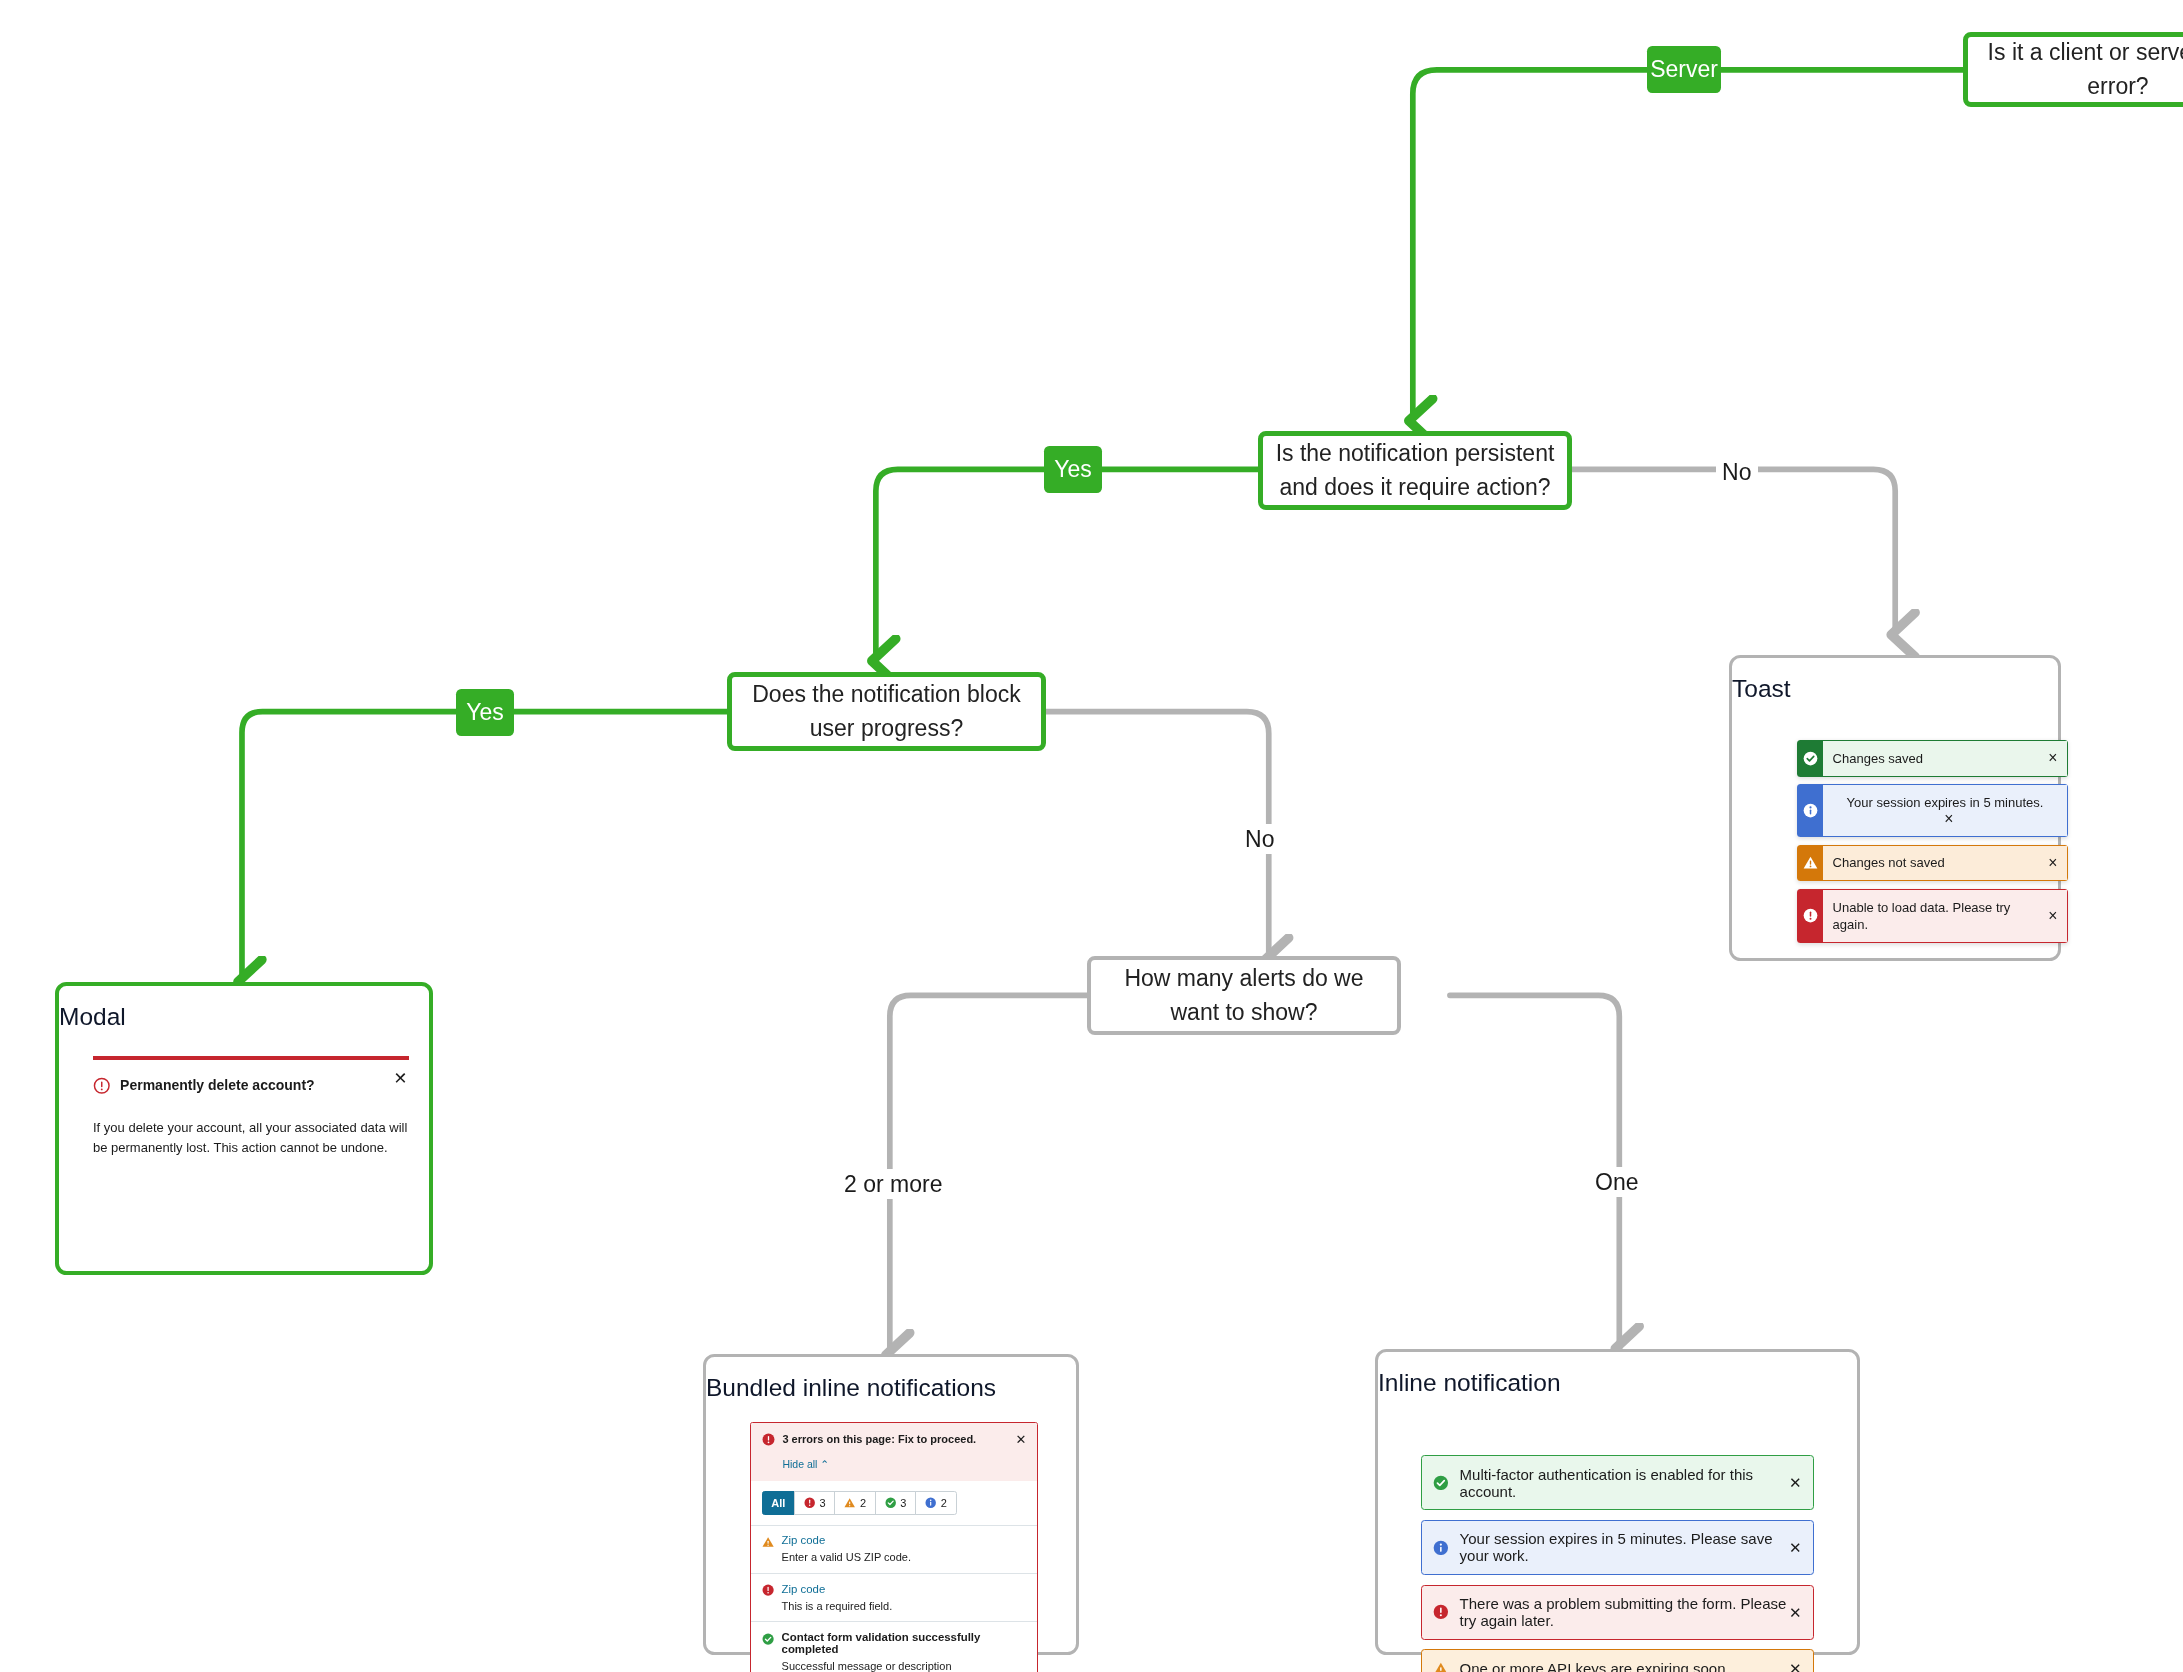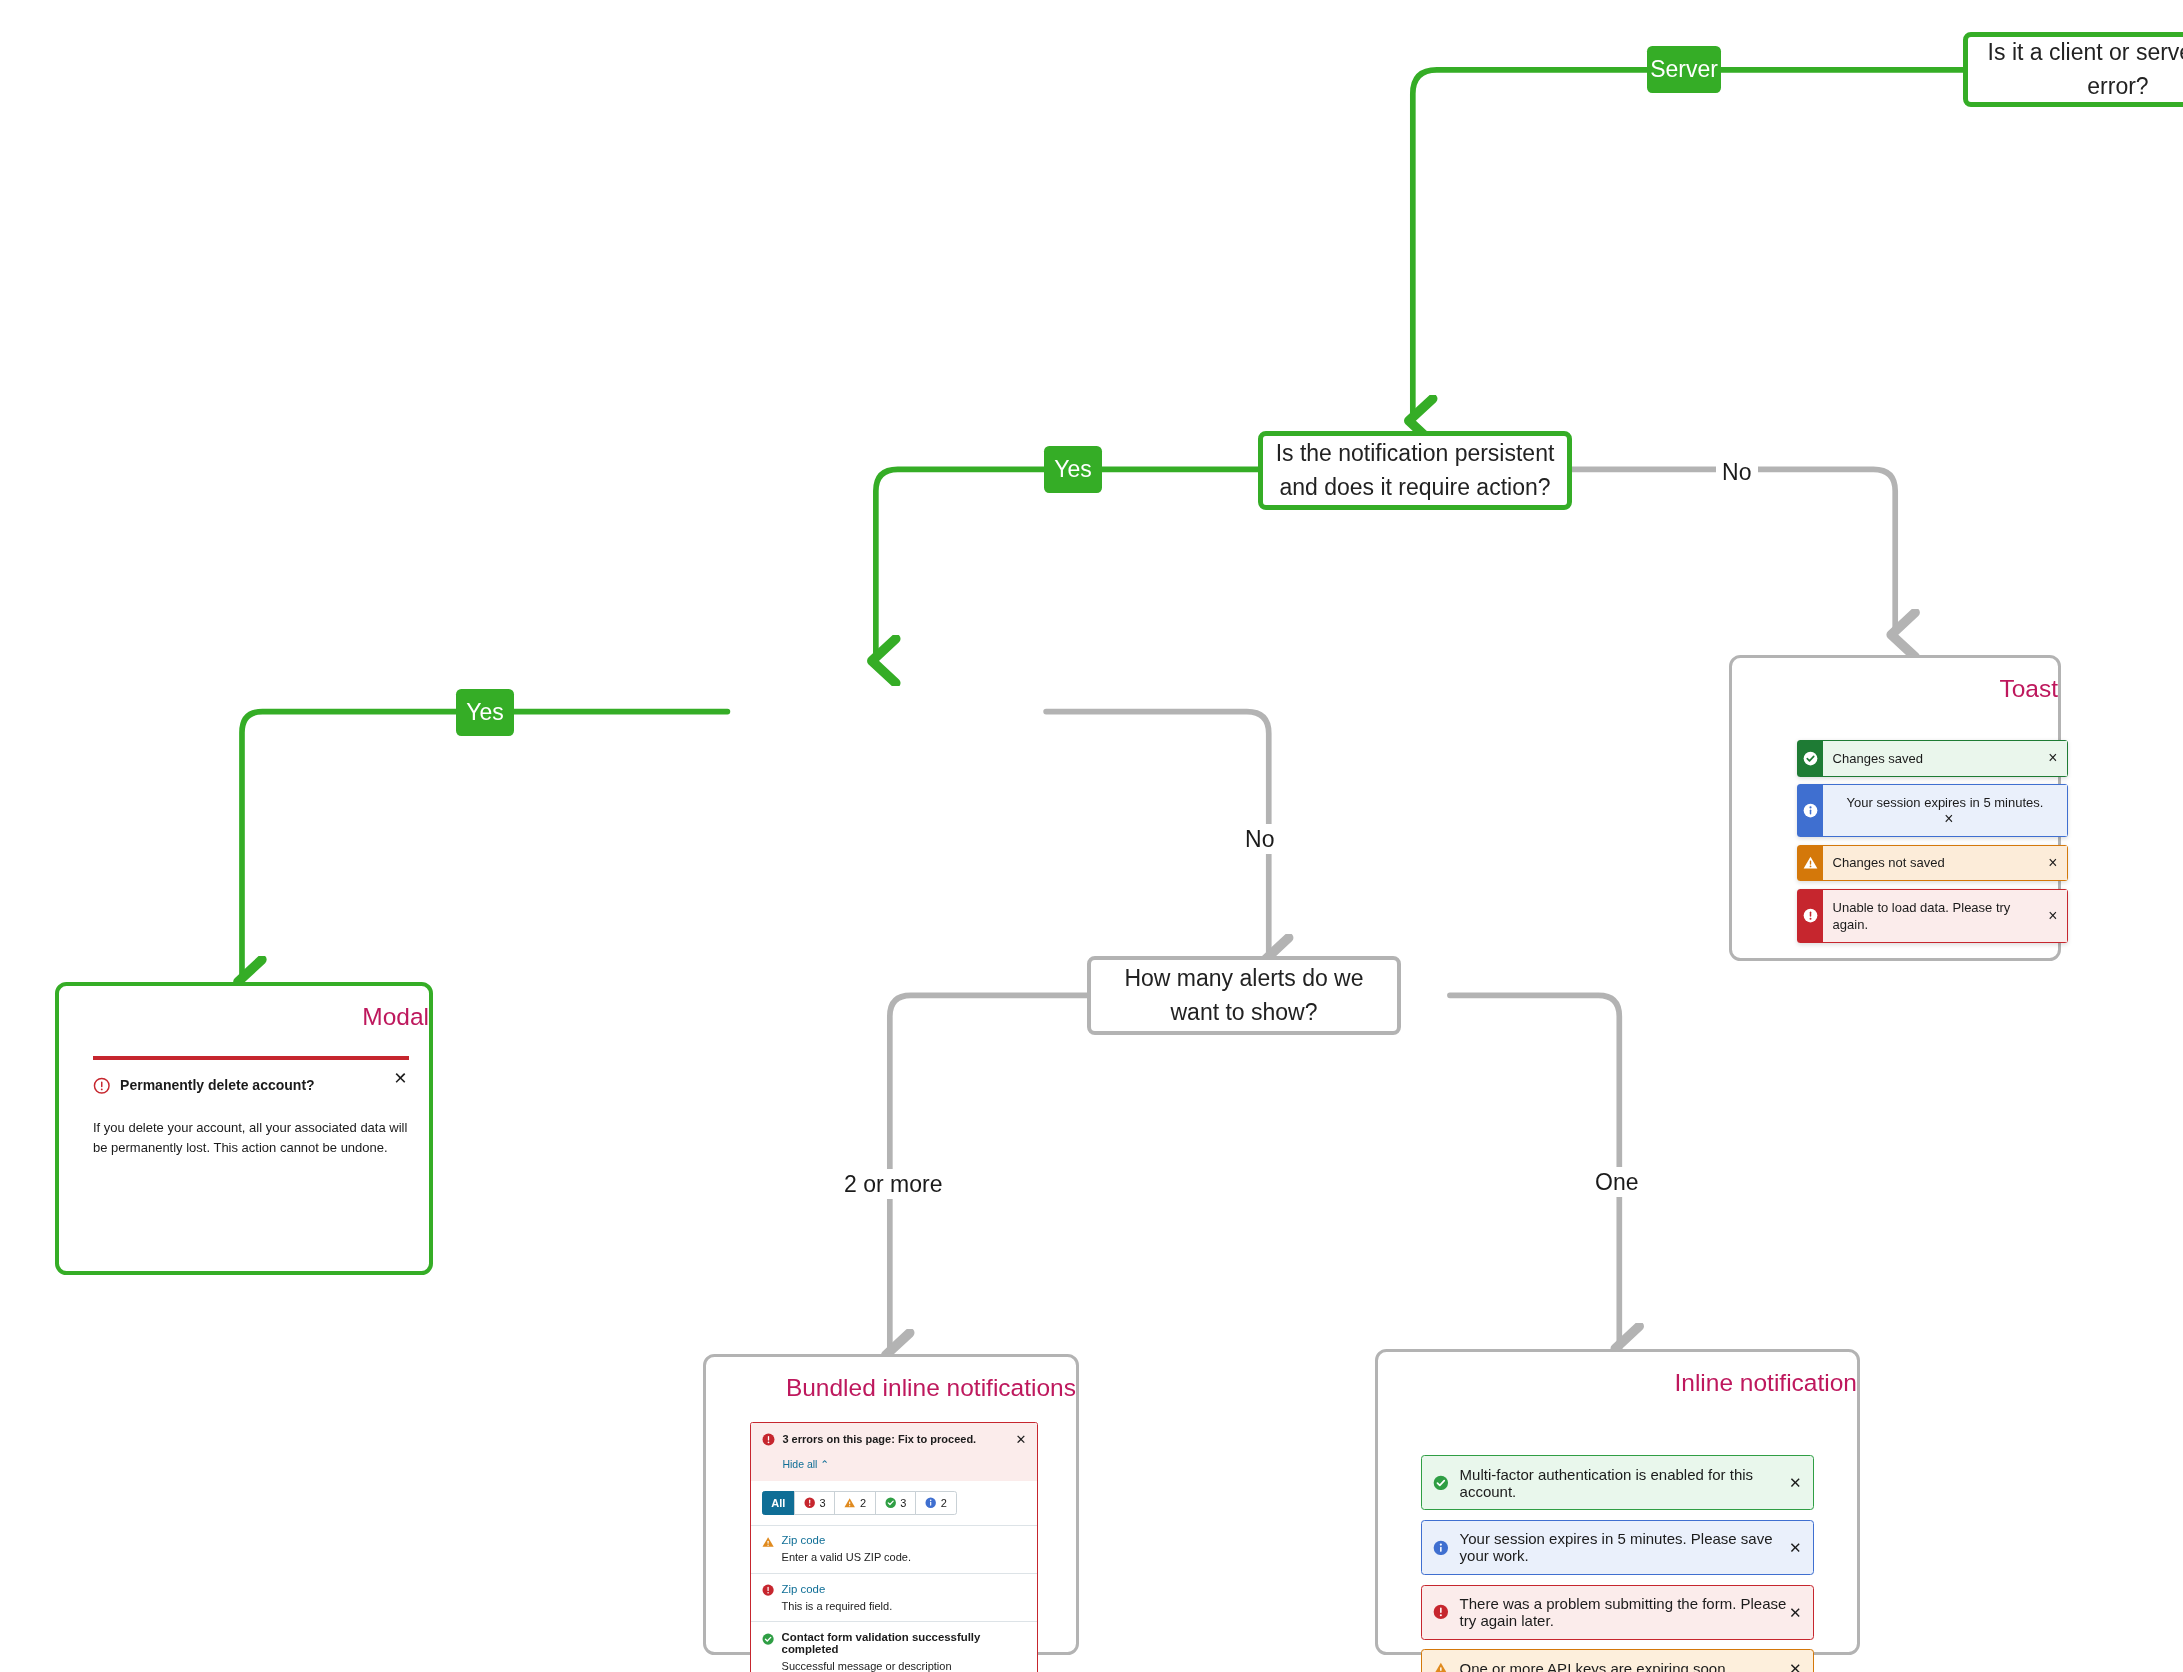--- a/index.html
+++ b/index.html
@@ -20,21 +20,21 @@
   .pill{position:absolute;background:#35ad26;color:#ffffff;border-radius:5.2px;
         display:flex;align-items:center;justify-content:center;font-size:23px;
         padding:4.4px 9.6px;box-sizing:border-box;}
   .elabel{position:absolute;color:#1b1b1b;font-size:23px;background:#ffffff;
           padding:1.7px 6.1px;white-space:nowrap;}
 
   
   .card{position:absolute;box-sizing:border-box;background:#ffffff;border-radius:11.4px;}
   .card.green{border:4.4px solid #35ad26;}
   .card.grey{border:3.5px solid #b3b3b3;}
-  .card-title{text-align:right;font-size:24.5px;color:#be185d;margin:16.6px 0 0 0;font-weight:400;}
+  .card-title{text-align:left;font-size:24.5px;color:#0f172a;margin:16.6px 0 0 0;font-weight:400;}
 
   
   .ic{display:inline-flex;align-items:center;justify-content:center;flex:0 0 auto;}
   .ic svg{display:block;}
 
   
   .toast-stack{position:absolute;left:65px;top:82px;width:271px;}
   .toast{display:flex;align-items:stretch;margin-bottom:7.9px;border-radius:3.5px;overflow:hidden;
          box-shadow:0 1.7px 4.4px rgba(0,0,0,.13);}
   .toast .bar{width:26px;display:flex;align-items:center;justify-content:center;flex:0 0 26px;}
@@ -125,20 +125,23 @@
   </svg>
 
   <div class="node green" style="left:1963px;top:32px;width:310px;height:75px;">
     <span class="ntext">Is it a client or server side error?</span>
   </div>
 
   <div class="node green" style="left:1258px;top:431px;width:314px;height:79px;">
     <span class="ntext">Is the notification persistent and does it require action?</span>
   </div>
 
+  <div class="node green" style="left:727px;top:672px;width:319px;height:79px;">
+    <span class="ntext">Does the notification block user progress?</span>
+  </div>
 
   <div class="node grey" style="left:1087px;top:956px;width:314px;height:79px;">
     <span class="ntext">How many alerts do we want to show?</span>
   </div>
 
   <div class="pill" style="left:1647px;top:46px;width:74px;height:47px;">Server</div>
 
   <div class="pill" style="left:1044px;top:446px;width:58px;height:47px;">Yes</div>
 
   <div class="elabel" style="left:1716px;top:457px;">No</div>

